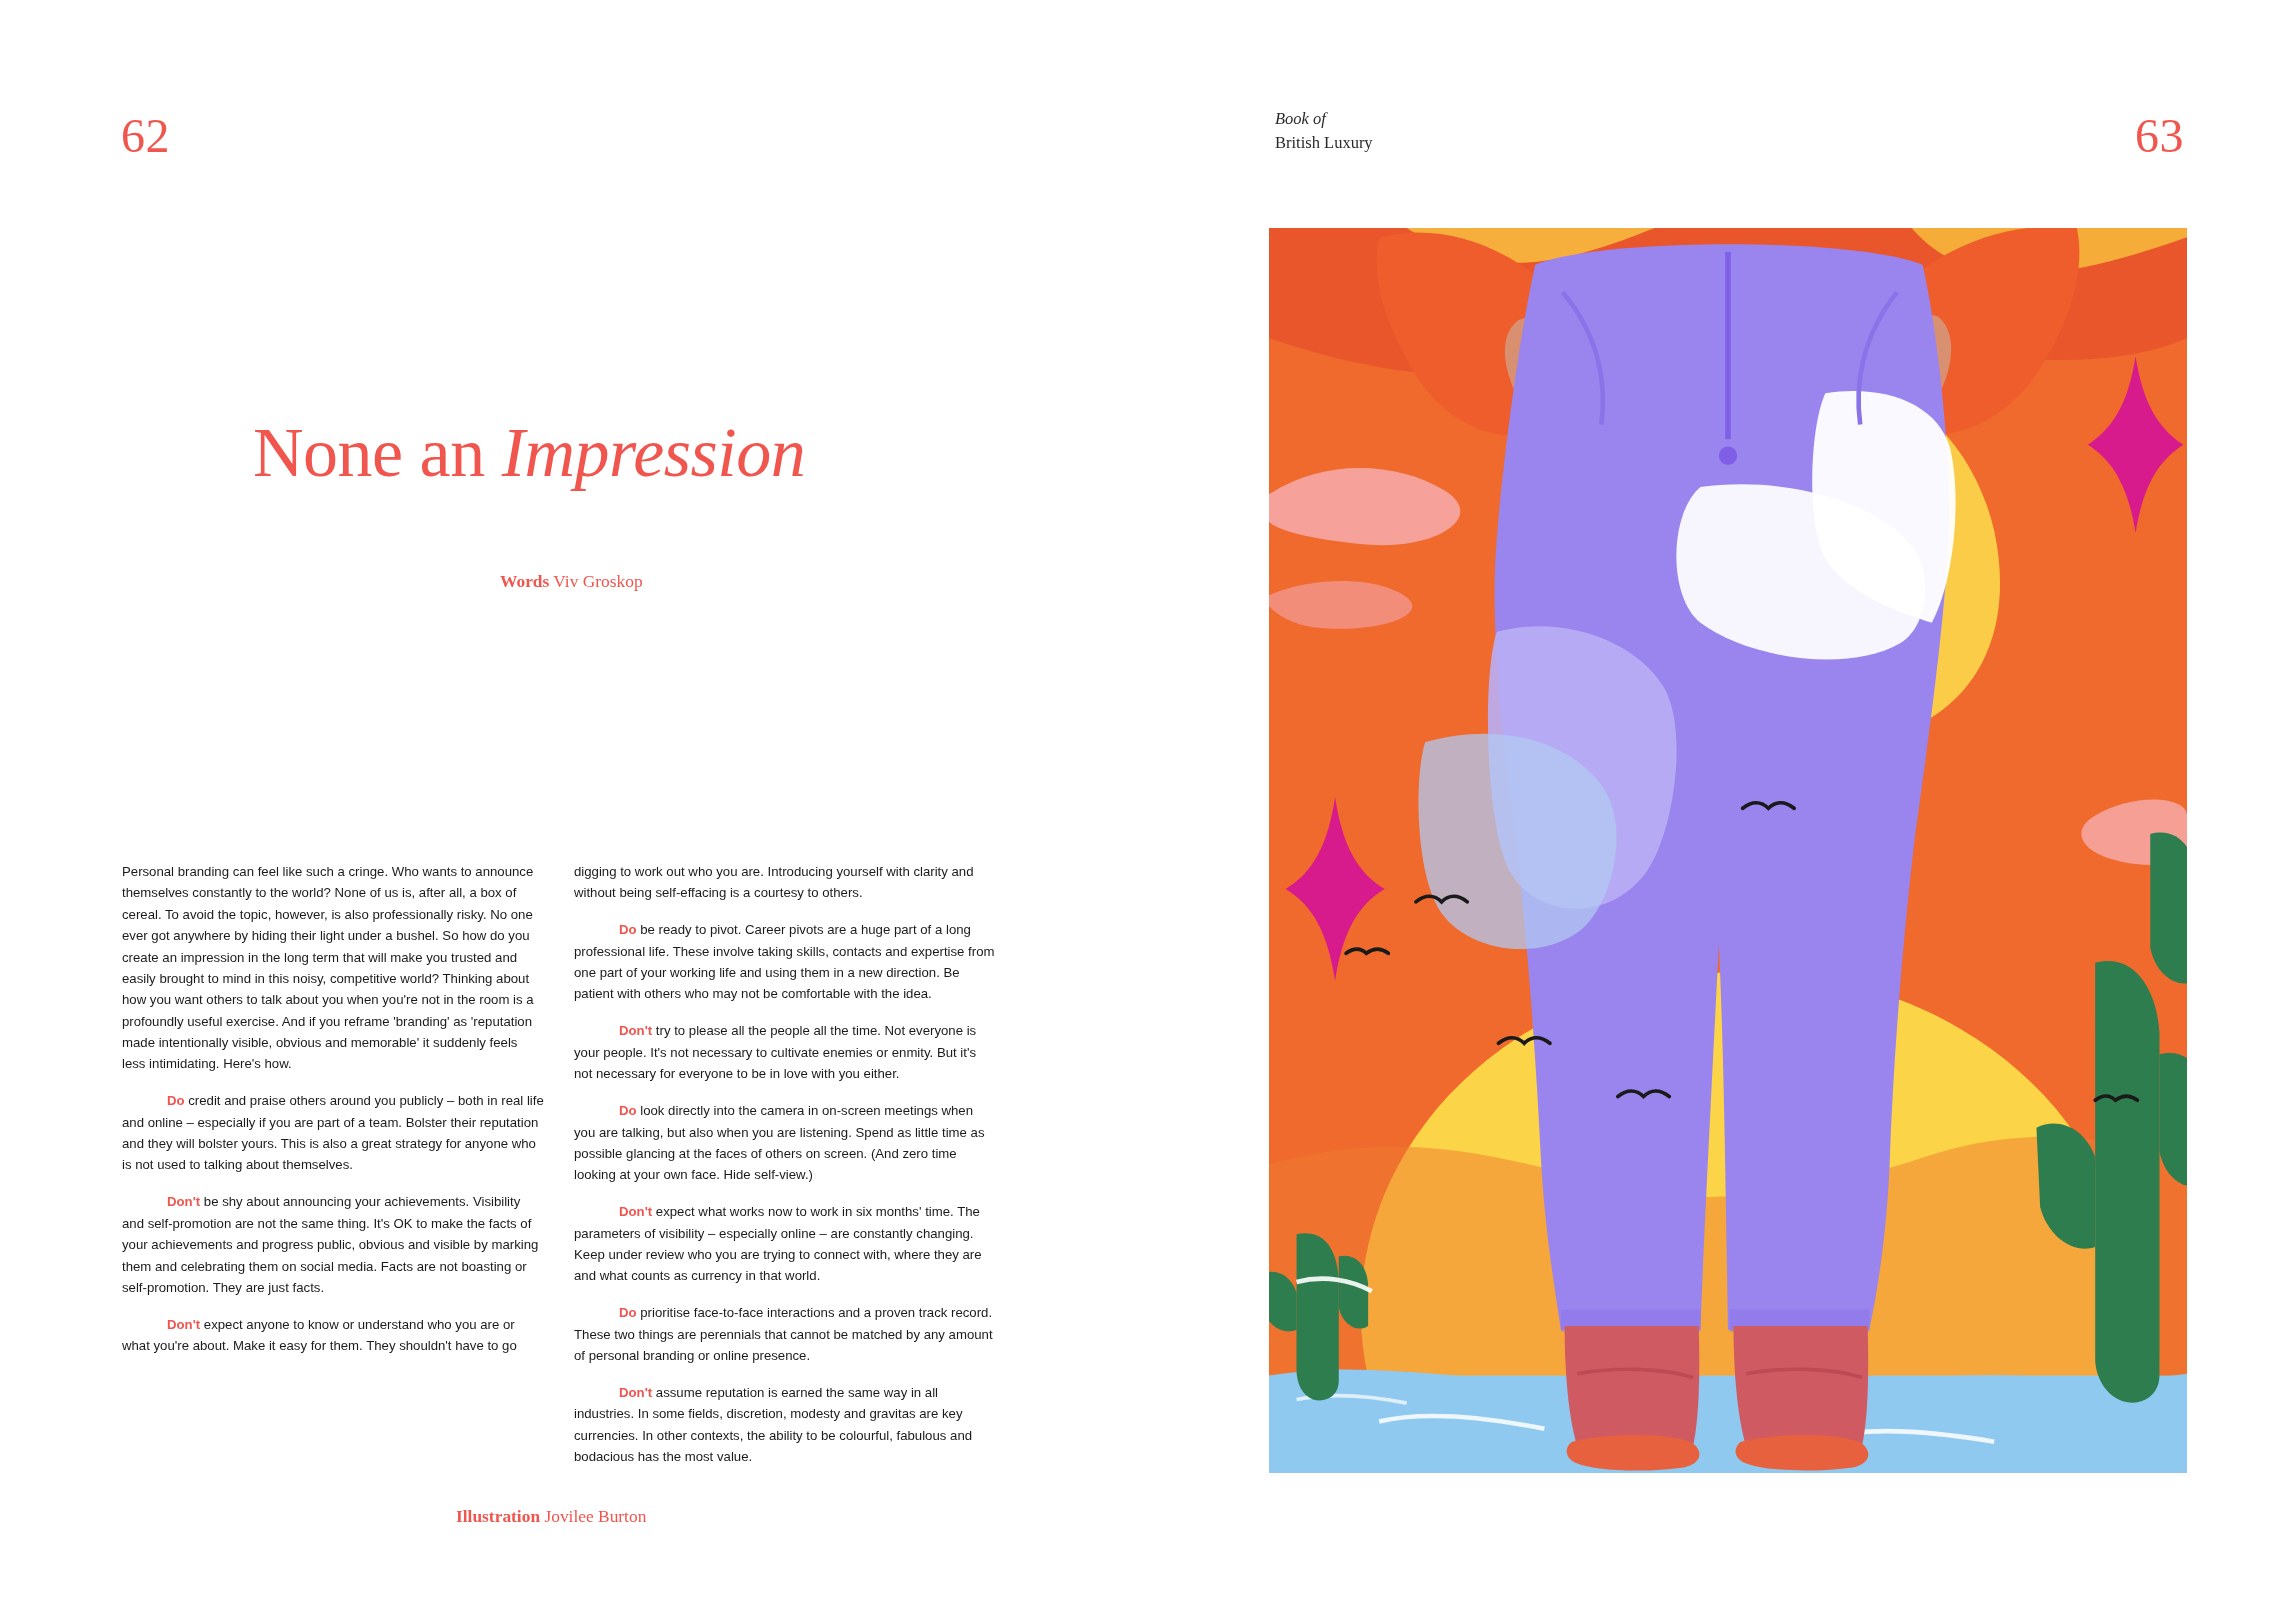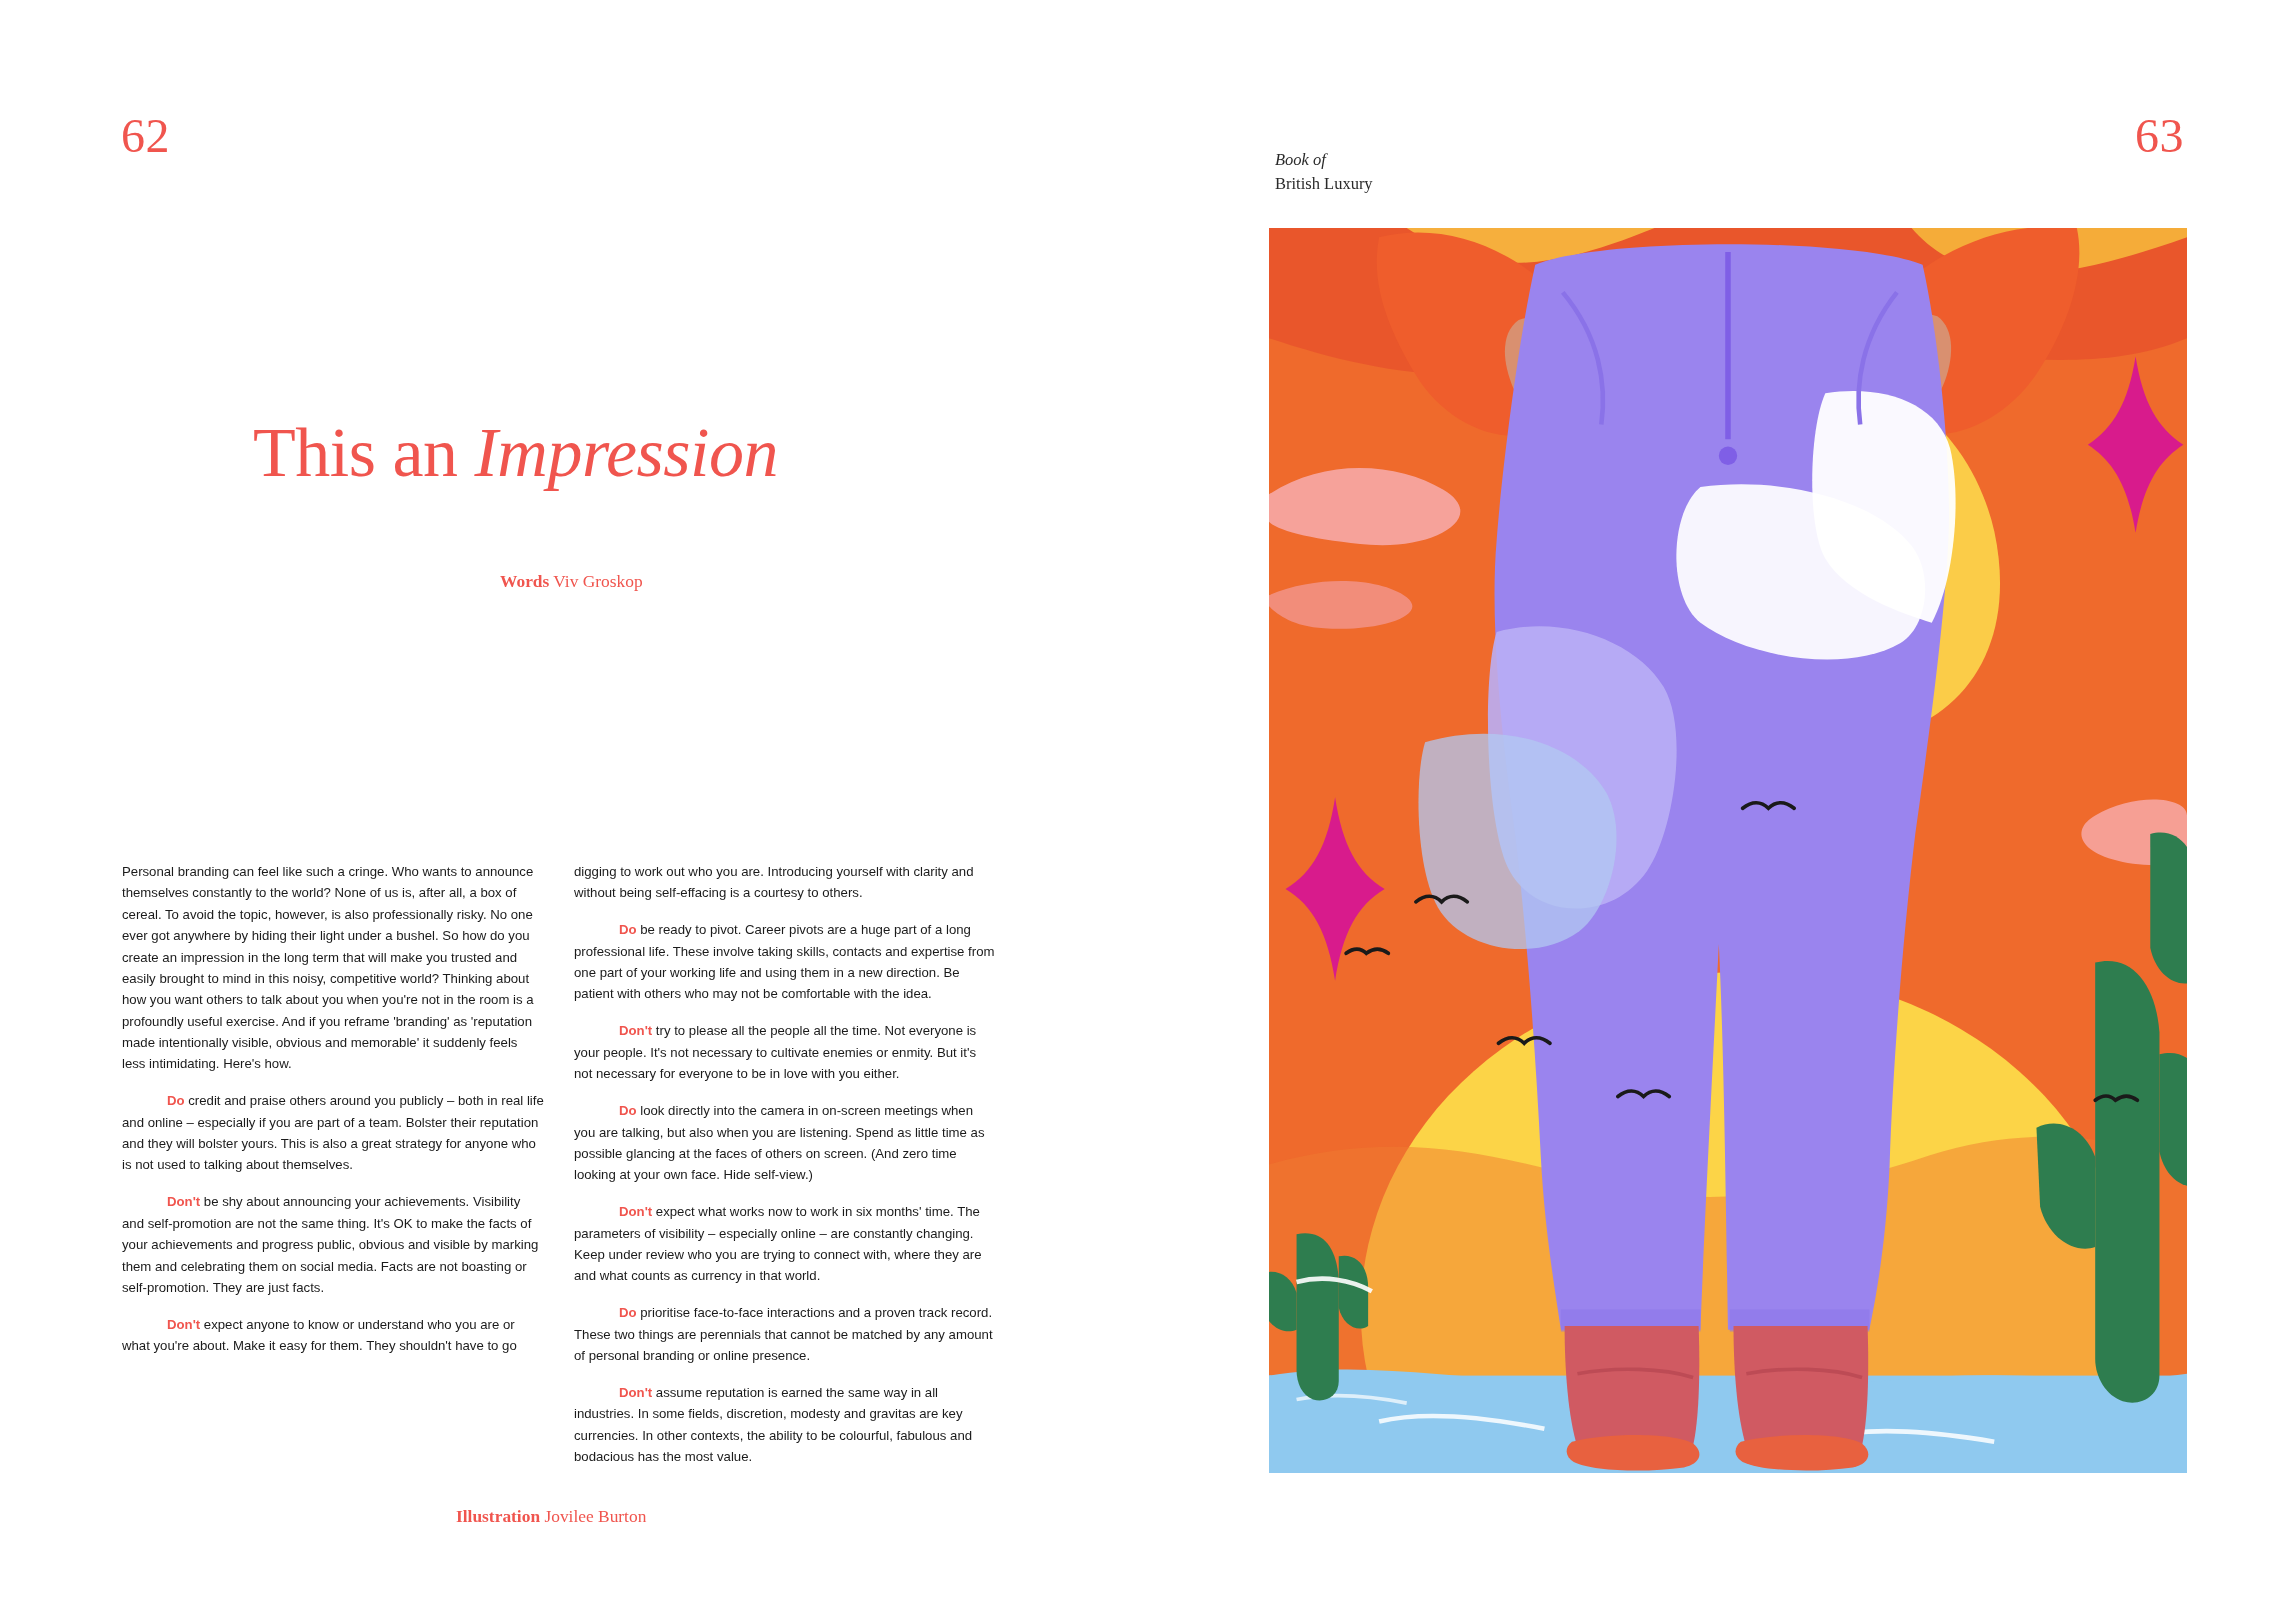--- a/index.html
+++ b/index.html
@@ -40,21 +40,20 @@
     letter-spacing: 0.5px;
   }
   .running-head {
     position: absolute;
     left: 1275px;
     top: 107px;
     font-family: "Liberation Serif", serif;
     font-size: 16.5px;
     line-height: 1.45;
     color: #2a2a2a;
-    margin-top: 41px;
   }
   .running-head em { font-style: italic; }
 
   
   .headline {
     position: absolute;
     left: 253px;
     top: 413px;
     width: 918px;
     font-family: "Liberation Serif", serif;
@@ -135,21 +134,21 @@
 
 <div class="spread">
 
   <div class="folio-left">62</div>
   <div class="folio-right">63</div>
   <div class="running-head">
     <div><em>Book of</em></div>
     <div>British Luxury</div>
   </div>
 
-  <div class="headline"><span>This an </span><span class="it">Impression</span></div>
+  <div class="headline"><span>None an </span><span class="it">Impression</span></div>
   <div class="byline"><b>Words</b><span class="name"> Viv Groskop</span></div>
 
   <div class="col c1">
     <p><span>Personal branding can feel like such a cringe. Who wants to announce themselves constantly to the world? None of us is, after all, a box of cereal. To avoid the topic, however, is also professionally risky. No one ever got anywhere by hiding their light under a bushel. So how do you create an impression in the long term that will make you trusted and easily brought to mind in this noisy, competitive world? Thinking about how you want others to talk about you when you're not in the room is a profoundly useful exercise. And if you reframe 'branding' as 'reputation made intentionally visible, obvious and memorable' it suddenly feels less intimidating. Here's how.</span></p>
     <p><span class="lead">Do</span><span> credit and praise others around you publicly – both in real life and online – especially if you are part of a team. Bolster their reputation and they will bolster yours. This is also a great strategy for anyone who is not used to talking about themselves.</span></p>
     <p><span class="lead">Don't</span><span> be shy about announcing your achievements. Visibility and self-promotion are not the same thing. It's OK to make the facts of your achievements and progress public, obvious and visible by marking them and celebrating them on social media. Facts are not boasting or self-promotion. They are just facts.</span></p>
     <p><span class="lead">Don't</span><span> expect anyone to know or understand who you are or what you're about. Make it easy for them. They shouldn't have to go</span></p>
   </div>
 
   <div class="col c2">

